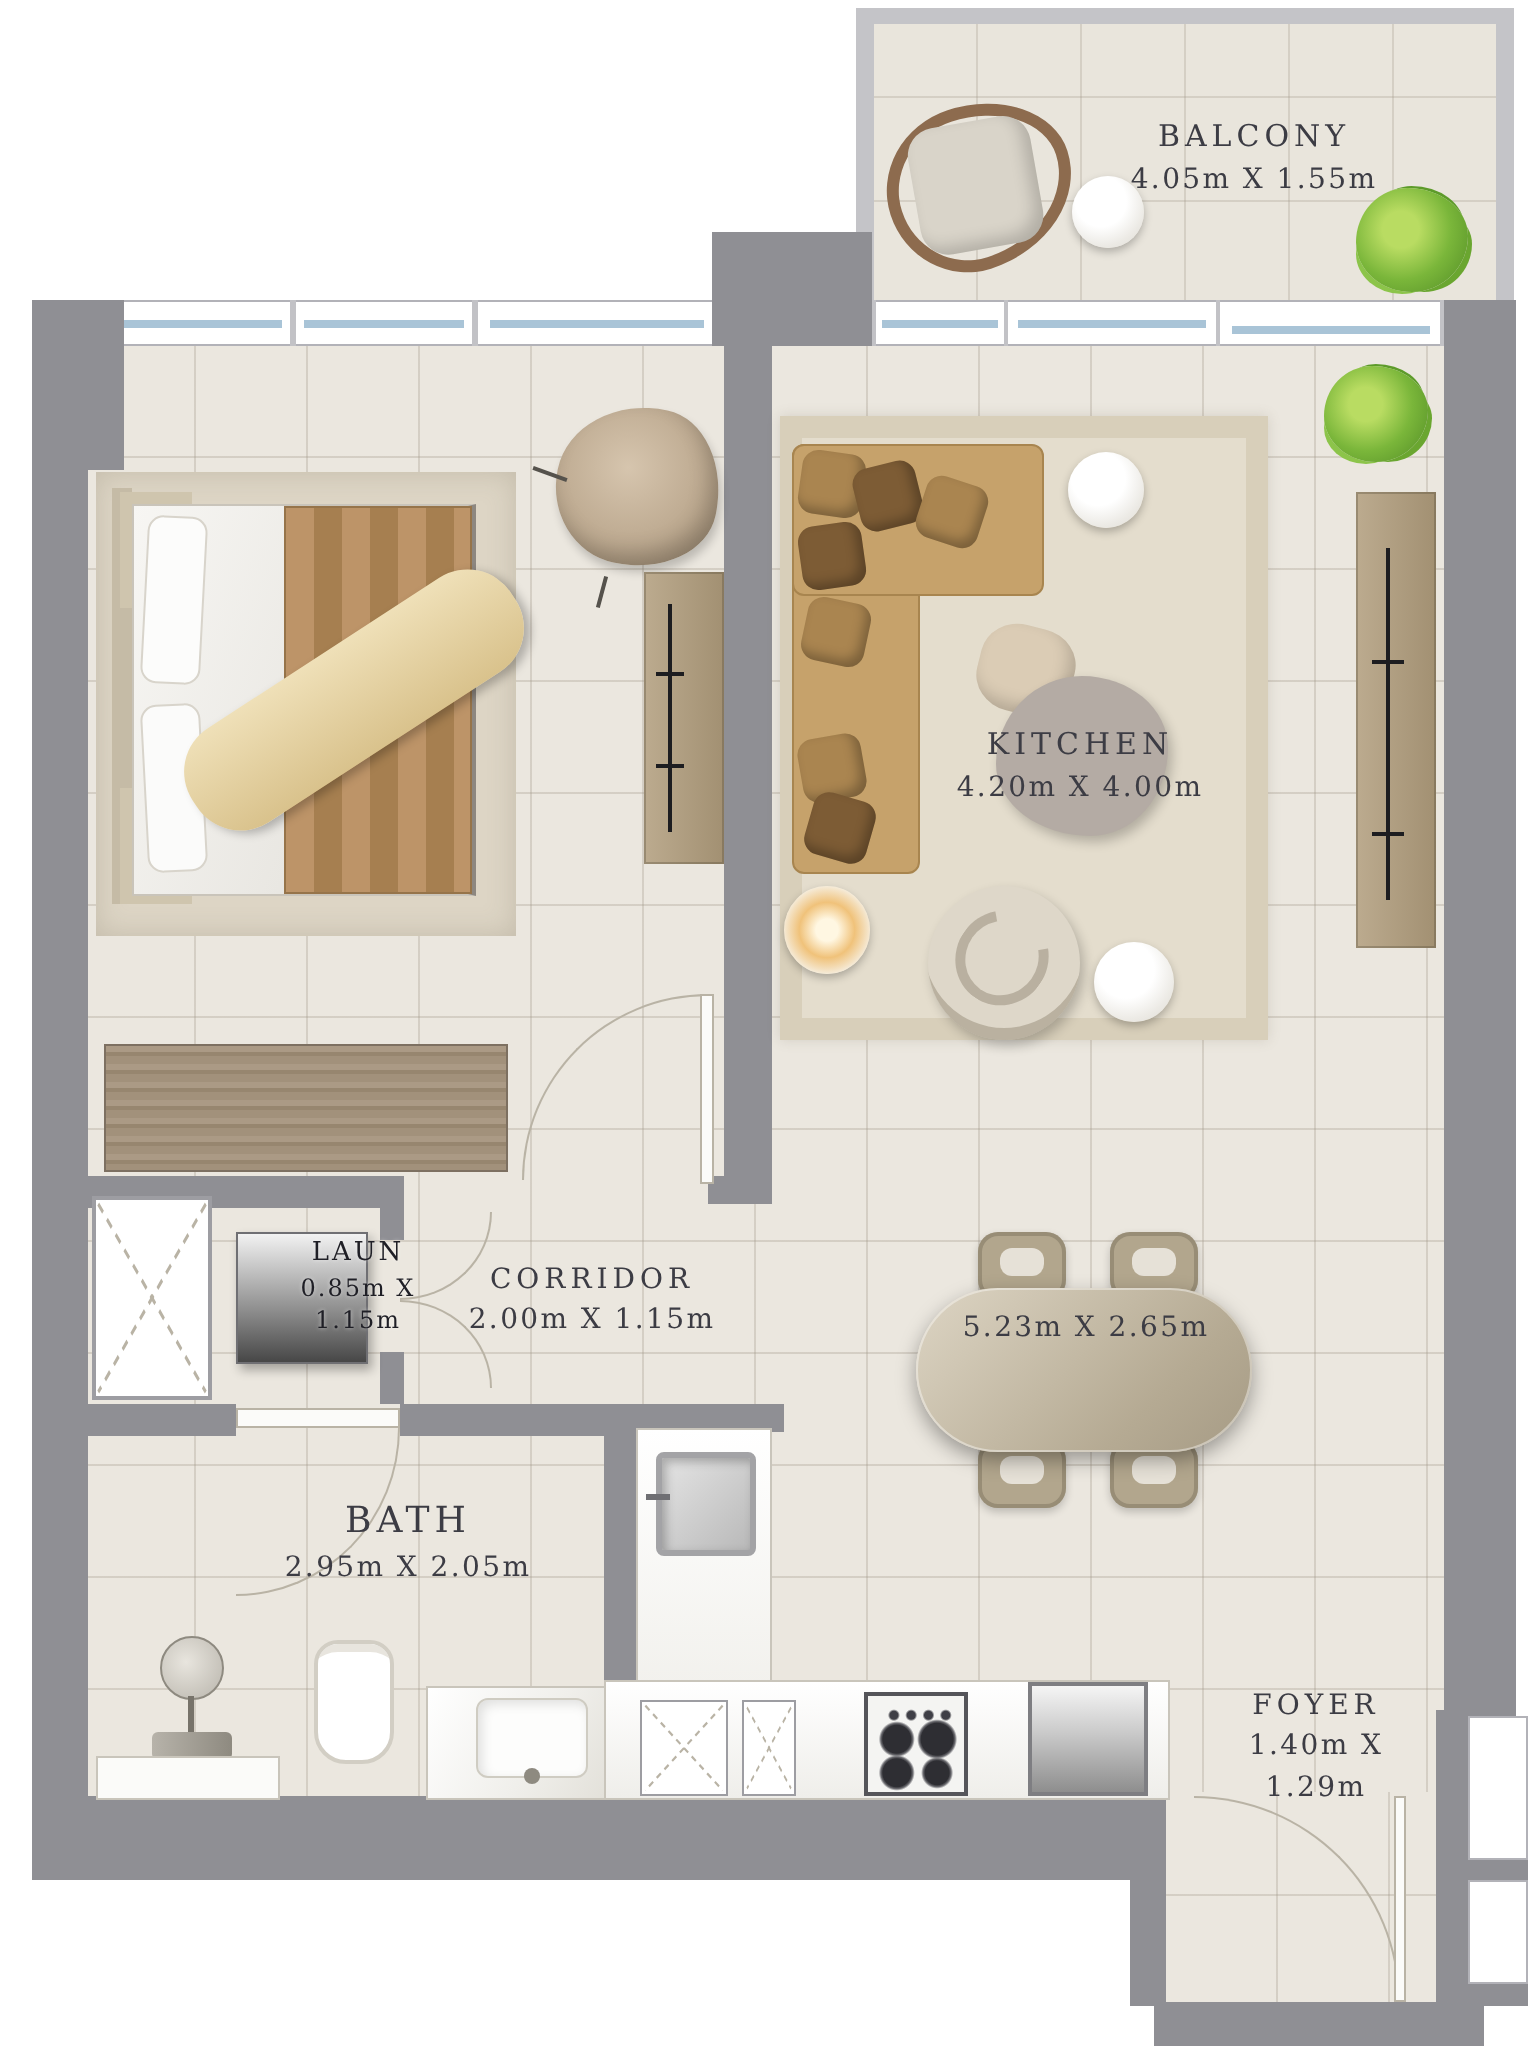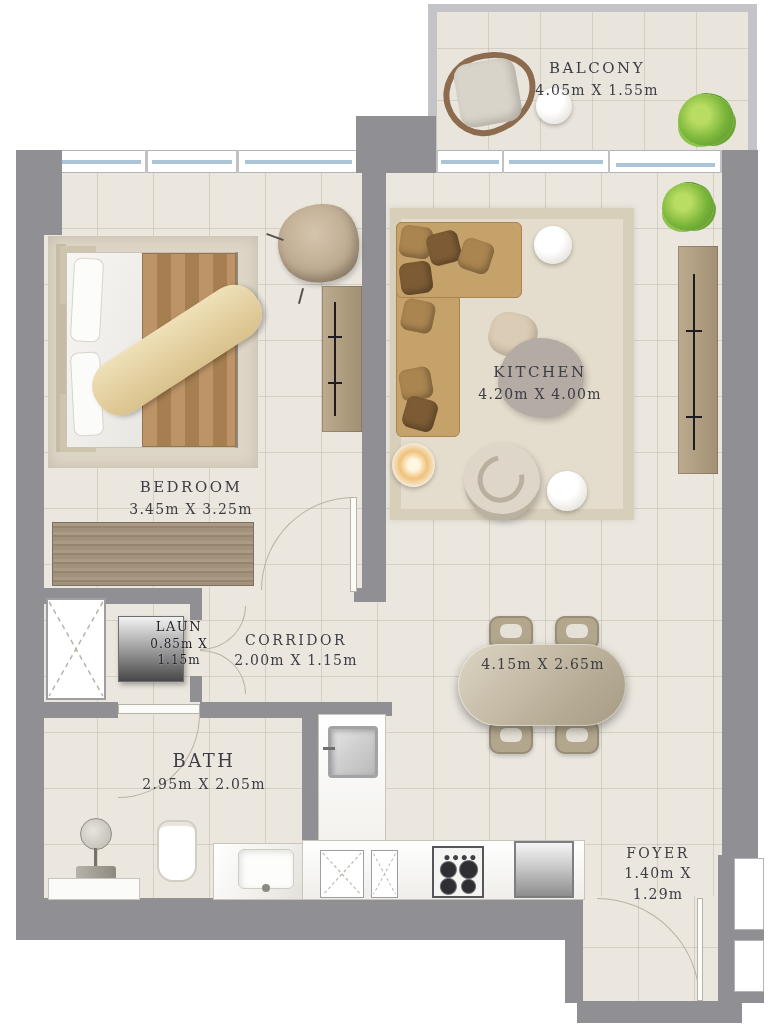--- a/index.html
+++ b/index.html
@@ -47,21 +47,21 @@
   <div class="wall-light" style="left:428px;top:4px;width:9px;height:148px;"></div>
   <div class="wall-light" style="left:748px;top:4px;width:9px;height:148px;"></div>
   <div class="bfloor" style="left:437px;top:12px;width:311px;height:140px;"></div>
 
   <div class="abs" style="left:443px;top:52px;width:94px;height:82px;border:6px solid #8d6b4e;border-radius:46% 54% 58% 42%/50% 46% 54% 50%;transform:rotate(-18deg);">
     <div class="abs" style="left:8px;top:2px;width:62px;height:64px;background:#d9d4c9;border-radius:14px;box-shadow:inset -4px -4px 8px rgba(0,0,0,.18);transform:rotate(8deg);"></div>
   </div>
   <div class="marble" style="left:536px;top:88px;width:36px;height:36px;"></div>
   <div class="plant" style="left:678px;top:94px;width:56px;height:52px;"></div>
 
-  <div class="label" style="left:597px;top:58px;">
+  <div class="label" style="left:627px;top:58px;">
     <div class="rname">BALCONY</div>
     <div class="rdims">4.05m X 1.55m</div>
   </div>
 
   <div class="floor" style="left:42px;top:168px;width:680px;height:732px;"></div>
   <div class="floor" style="left:583px;top:896px;width:135px;height:107px;"></div>
 
   <div class="mull" style="left:56px;top:150px;width:304px;height:23px;"></div>
   <div class="window" style="left:58px;top:150px;width:87px;height:23px;">
       <div class="glass"></div>
@@ -125,24 +125,20 @@
   <div class="abs" style="left:300px;top:288px;width:2px;height:16px;background:#55524c;transform:rotate(15deg);"></div>
 
   <div class="cab" style="left:322px;top:286px;width:40px;height:146px;">
     <div class="handle" style="left:12px;top:16px;height:114px;"></div>
     <div class="abs" style="left:6px;top:50px;width:14px;height:2px;background:#1d1d20;"></div>
     <div class="abs" style="left:6px;top:96px;width:14px;height:2px;background:#1d1d20;"></div>
   </div>
 
   <div class="abs" style="left:52px;top:522px;width:202px;height:64px;background:repeating-linear-gradient(180deg,#ab9a85 0 3px,#97866f 3px 5px,#a2917b 5px 9px);border:1px solid #7d7061;"></div>
 
-  <div class="label" style="left:191px;top:477px;">
-    <div class="rname">BEDROOM</div>
-    <div class="rdims">3.45m X 3.25m</div>
-  </div>
 
   <div class="arc" style="left:261px;top:497px;width:93px;height:93px;border-width:1.5px 0 0 1.5px;border-top-left-radius:100%;"></div>
   <div class="leaf" style="left:350px;top:497px;width:7px;height:95px;"></div>
 
   <div class="abs" style="left:390px;top:208px;width:244px;height:312px;background:#e4ddcd;box-shadow:inset 0 0 0 11px rgba(205,194,172,.55),0 0 6px rgba(120,110,90,.2);"></div>
   <div class="abs" style="left:396px;top:222px;width:64px;height:215px;background:#c6a26b;border:1px solid #a8854f;border-radius:6px;"></div>
   <div class="abs" style="left:396px;top:222px;width:126px;height:76px;background:#c6a26b;border:1px solid #a8854f;border-radius:6px;"></div>
   <div class="cushion" style="left:400px;top:226px;transform:rotate(8deg);"></div>
   <div class="cushion dk" style="left:428px;top:232px;transform:rotate(-14deg);"></div>
   <div class="cushion" style="left:460px;top:240px;transform:rotate(18deg);"></div>
@@ -241,21 +237,21 @@
         radial-gradient(circle at 30% 80%, #2e2e33 0 7px, #6b6b70 8px, transparent 9px),
         radial-gradient(circle at 72% 80%, #2e2e33 0 6px, #6b6b70 7px, transparent 8px);"></div>
   <div class="abs" style="left:514px;top:841px;width:60px;height:57px;background:linear-gradient(180deg,#f5f5f5 0%,#c9c9c9 45%,#8e8e8e 100%);border:2px solid #7e7e82;"></div>
 
   <div class="chair" style="left:489px;top:616px;"></div>
   <div class="chair" style="left:555px;top:616px;"></div>
   <div class="chair" style="left:489px;top:720px;"></div>
   <div class="chair" style="left:555px;top:720px;"></div>
   <div class="abs" style="left:458px;top:644px;width:168px;height:82px;border-radius:41px;background:linear-gradient(135deg,#ddd5c4,#b5aa93 70%,#a69b85);box-shadow:0 4px 10px rgba(0,0,0,.35), inset 0 0 0 1px rgba(255,255,255,.4);"></div>
   <div class="label" style="left:543px;top:654px;">
-    <div class="rdims">4.15m X 2.65m</div>
+    <div class="rdims">5.23m X 2.65m</div>
   </div>
 
   <div class="label" style="left:658px;top:843px;">
     <div class="rname" style="font-size:14px;">FOYER</div>
     <div class="rdims">1.40m X</div>
     <div class="rdims">1.29m</div>
   </div>
   <div class="arc" style="left:597px;top:898px;width:103px;height:103px;border-width:1.5px 1.5px 0 0;border-top-right-radius:100%;"></div>
   <div class="leaf" style="left:697px;top:898px;width:6px;height:103px;"></div>
 

